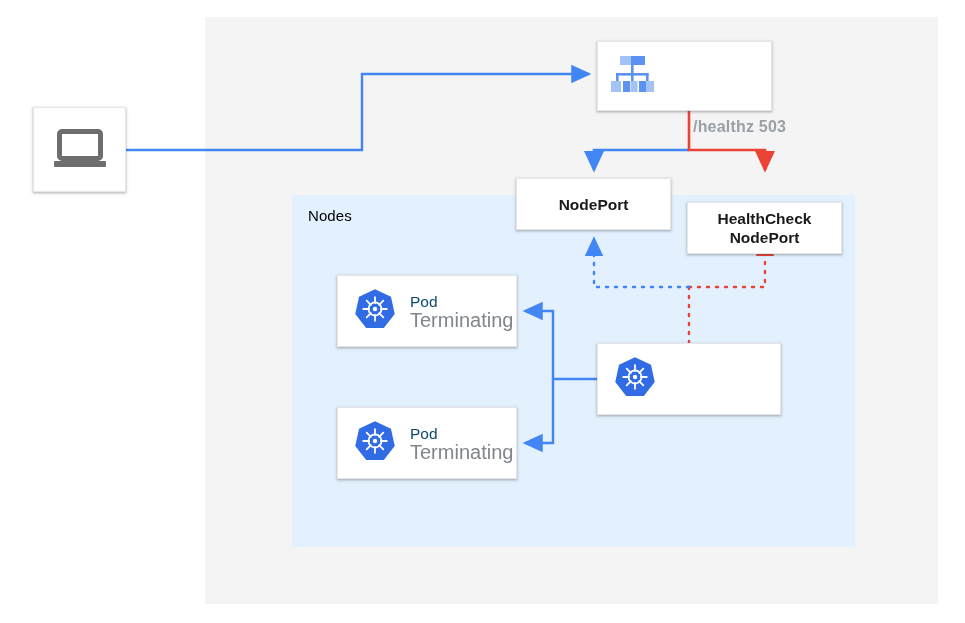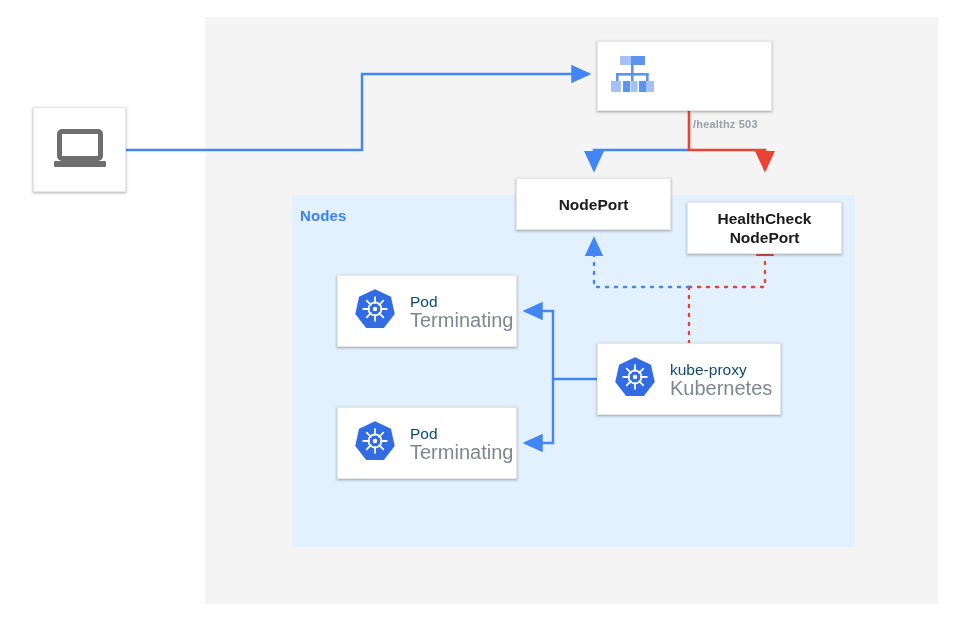--- a/index.html
+++ b/index.html
@@ -27,25 +27,24 @@
     left: 205px; top: 17px;
     width: 733px; height: 587px;
     background: #f4f4f5;
   }
   .nodes-panel {
     left: 292px; top: 195px;
     width: 563px; height: 352px;
     background: #e3f0fd;
   }
   .nodes-label {
-    left: 300px; top: 207px;
+    left: 308px; top: 207px;
     font-size: 15px;
-    color: #3b82f6;
+    color: #000000;
     letter-spacing: .1px;
-    font-weight: bold;
   }
 
   
   .card {
     background: #ffffff;
     border: 1px solid #e6e6e6;
     box-shadow: 0 1px 2px rgba(60,64,67,.30), 0 1px 3px 1px rgba(60,64,67,.10);
     box-sizing: border-box;
     display: flex;
     align-items: center;
@@ -105,21 +104,21 @@
     color: #80868b;
     line-height: 19px;
   }
 
   
   .icon-wrap { display: block; flex: 0 0 auto; }
 
   
   .healthz-label {
     left: 693px; top: 118px;
-    font-size: 11px;
+    font-size: 16px;
     font-weight: bold;
     color: #9aa0a6;
     letter-spacing: .2px;
   }
 
   svg.wires {
     position: absolute;
     left: 0; top: 0;
     width: 965px; height: 623px;
     overflow: visible;
@@ -267,19 +266,15 @@
           <line x1="50" y1="64" x2="50" y2="78"></line>
           <line x1="22" y1="50" x2="36" y2="50"></line>
           <line x1="64" y1="50" x2="78" y2="50"></line>
           <line x1="30.2" y1="30.2" x2="40.1" y2="40.1"></line>
           <line x1="59.9" y1="59.9" x2="69.8" y2="69.8"></line>
           <line x1="69.8" y1="30.2" x2="59.9" y2="40.1"></line>
           <line x1="40.1" y1="59.9" x2="30.2" y2="69.8"></line>
         </g>
       </svg>
     </span>
-    <span>
-      <div class="entity-title">kube-proxy</div>
-      <div class="entity-sub">Kubernetes</div>
-    </span>
   </div>
 
 </div>
 
 </body></html>

